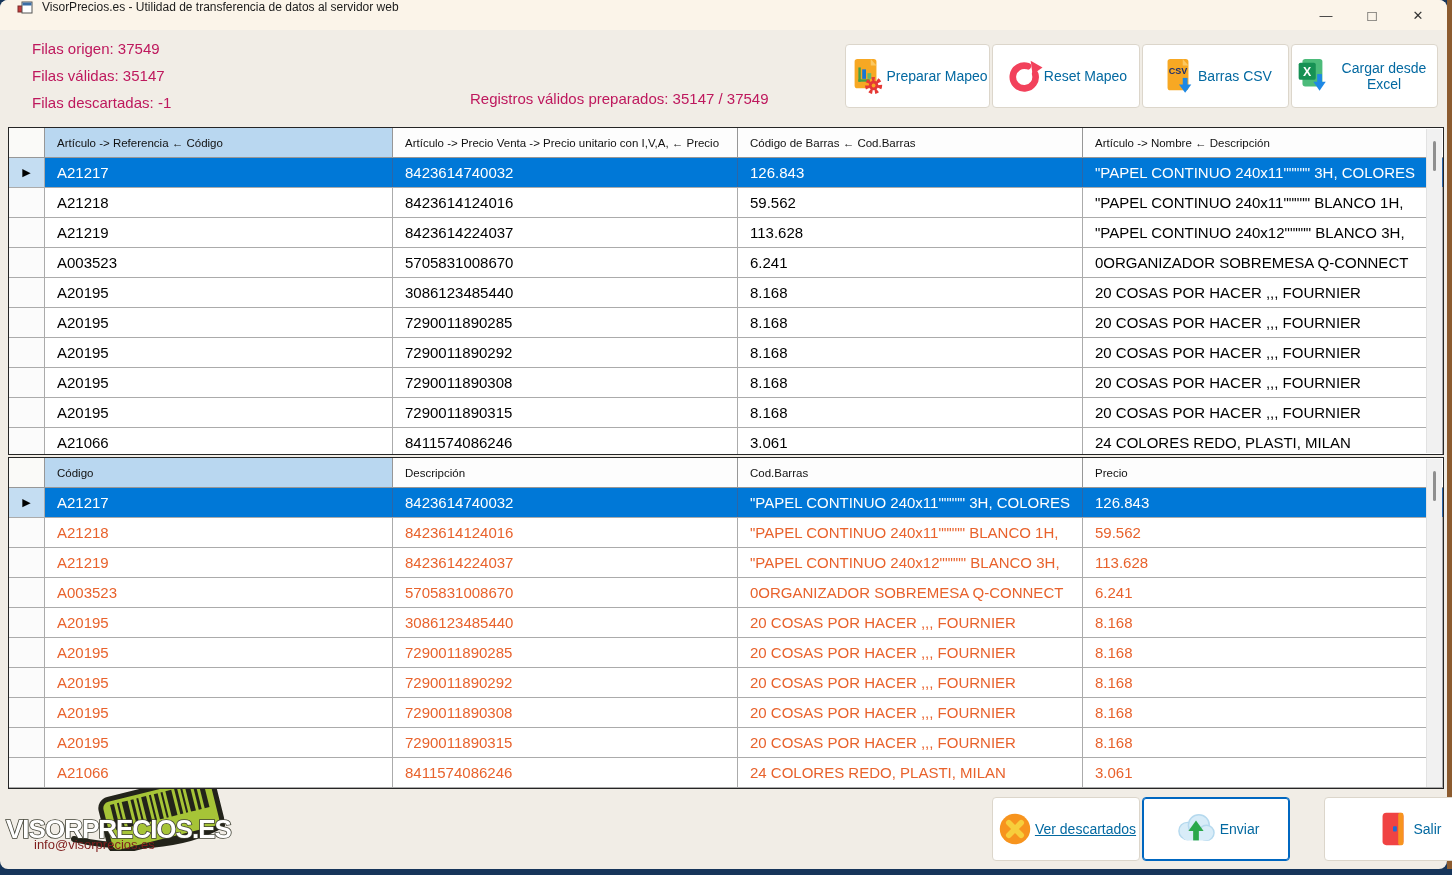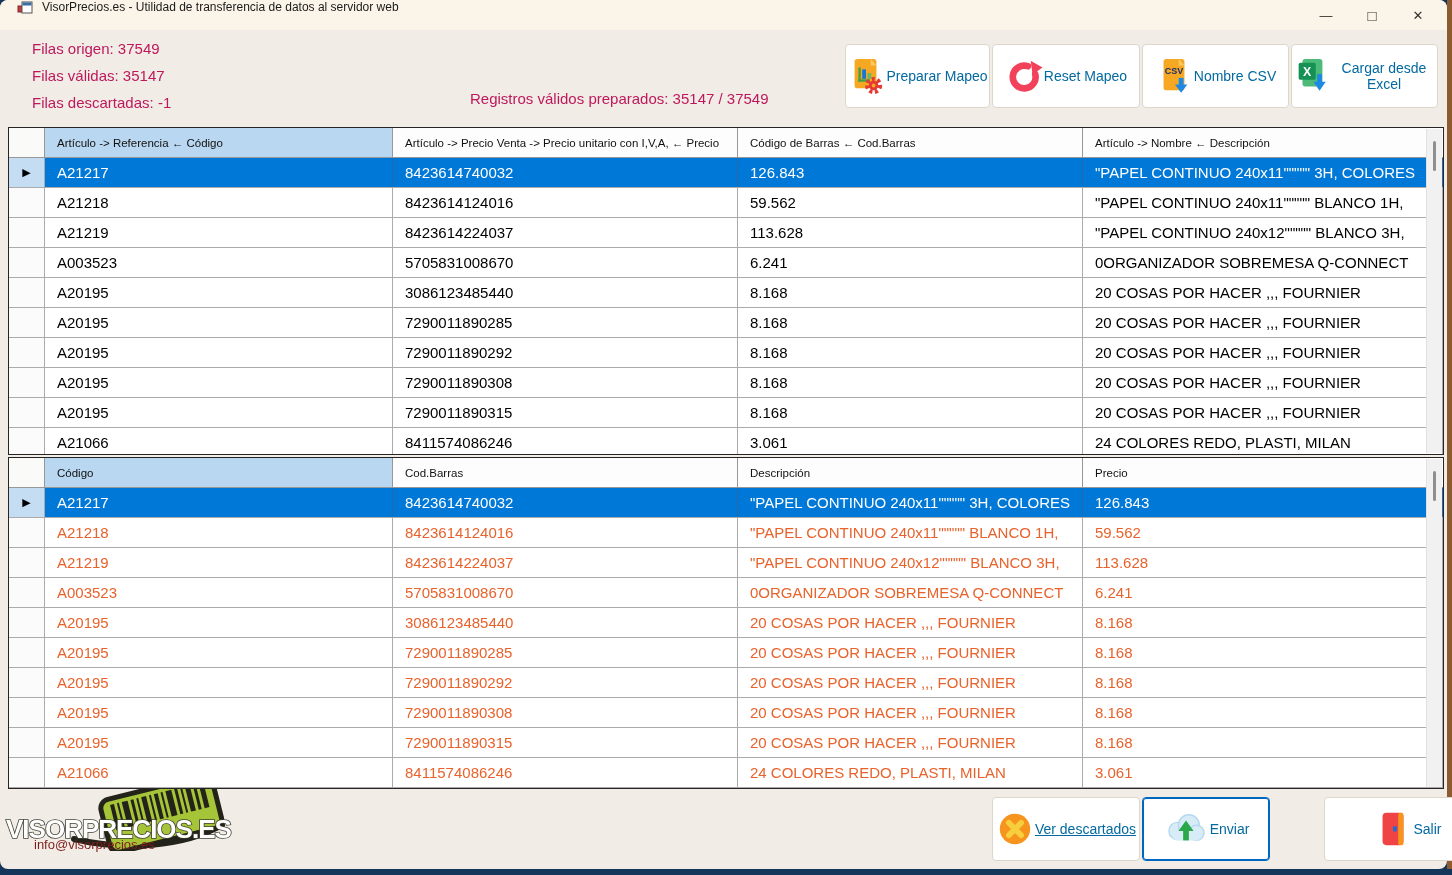--- a/index.html
+++ b/index.html
@@ -109,21 +109,21 @@
   <button class="btn" style="left:1142px; top:44px; width:147px;">
     <span class="icon">
       <svg width="38" height="38" viewBox="0 0 40 40">
         <rect x="9" y="2" width="22" height="33" rx="3" fill="#F7A823"></rect>
         <path d="M25 2 l6 7 h-6 z" fill="#FBC862"></path>
         <text x="20" y="18" font-size="9.5" font-weight="bold" fill="#1A2E6E" text-anchor="middle" font-family="Liberation Sans, sans-serif">CSV</text>
         <rect x="25" y="22" width="5" height="8" fill="#1E88E5"></rect>
         <polygon points="21,29 34,29 27.5,37.5" fill="#1E88E5"></polygon>
       </svg>
     </span>
-    <span>Nombre CSV</span>
+    <span>Barras CSV</span>
   </button>
 
   <button class="btn" style="left:1291px; top:44px; width:147px;">
     <span class="icon">
       <svg width="38" height="38" viewBox="0 0 40 40">
         <rect x="11" y="2" width="21" height="29" rx="3" fill="#4CBB7A"></rect>
         <rect x="7" y="6" width="18" height="18" rx="2" fill="#169154"></rect>
         <text x="16" y="20.5" font-size="13" font-weight="bold" fill="#fff" text-anchor="middle" font-family="Liberation Sans, sans-serif">X</text>
         <rect x="26.5" y="18" width="5" height="9" fill="#1E88E5"></rect>
         <polygon points="22.5,26 35.5,26 29,35.5" fill="#1E88E5"></polygon>
@@ -214,22 +214,22 @@
       </div>
     <div class="g-scroll">
       <div class="g-thumb"></div>
     </div>
   </div>
 
   <div class="grid" style="top:457px; height:332px;">
     <div class="g-header-row">
       <div class="g-corner"></div>
       <div class="g-h cw1 hl">Código</div>
+      <div class="g-h cw3">Descripción</div>
       <div class="g-h cw2">Cod.Barras</div>
-      <div class="g-h cw3">Descripción</div>
       <div class="g-h cw4">Precio</div>
     </div>
     <div class="g-rows">
         <div class="g-row sel">
           <div class="g-rh">▶</div>
           <div class="g-cell cw1">A21217</div>
           <div class="g-cell cw2">8423614740032</div>
           <div class="g-cell cw3">"PAPEL CONTINUO 240x11""""" 3H, COLORES</div>
           <div class="g-cell cw4">126.843</div>
         </div>
@@ -333,21 +333,21 @@
   <button class="btn" style="left:992px; top:797px; width:148px;text-decoration:underline;">
     <span class="icon">
       <svg width="38" height="38" viewBox="0 0 40 40">
         <circle cx="20" cy="20" r="16" fill="#F7941E"></circle>
         <path d="M13.5 13.5 L26.5 26.5 M26.5 13.5 L13.5 26.5" stroke="#F7CE3C" stroke-width="6" stroke-linecap="round"></path>
       </svg>
     </span>
     <span>Ver descartados</span>
   </button>
 
-  <button class="btn focused" style="left:1142px; top:797px; width:128px;">
+  <button class="btn focused" style="left:1142px; top:797px; width:148px;">
     <span class="icon">
       <svg width="46" height="38" viewBox="0 0 48 40">
         <g fill="#D8ECF8" stroke="#B5D9EE" stroke-width="1.5">
           <circle cx="15" cy="22" r="9"></circle>
           <circle cx="27" cy="16" r="11"></circle>
           <circle cx="35" cy="24" r="8"></circle>
           <rect x="10" y="22" width="30" height="10" rx="5" stroke="none"></rect>
         </g>
         <polygon points="16,22 32,22 24,11" fill="#2BA84A"></polygon>
         <rect x="21" y="20" width="6" height="12" fill="#2BA84A"></rect>

